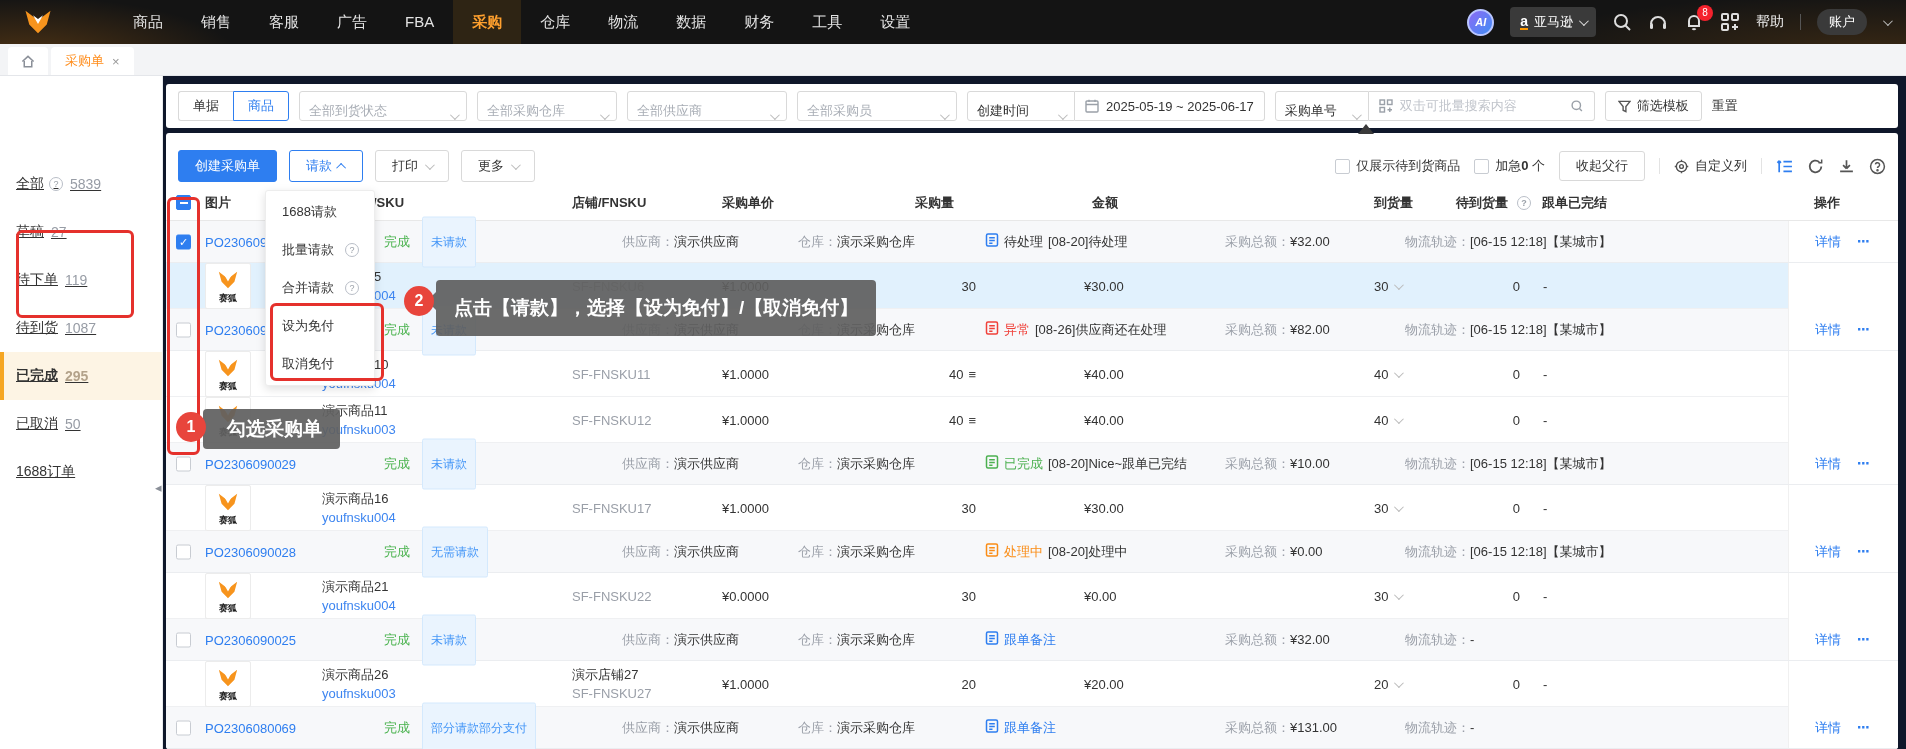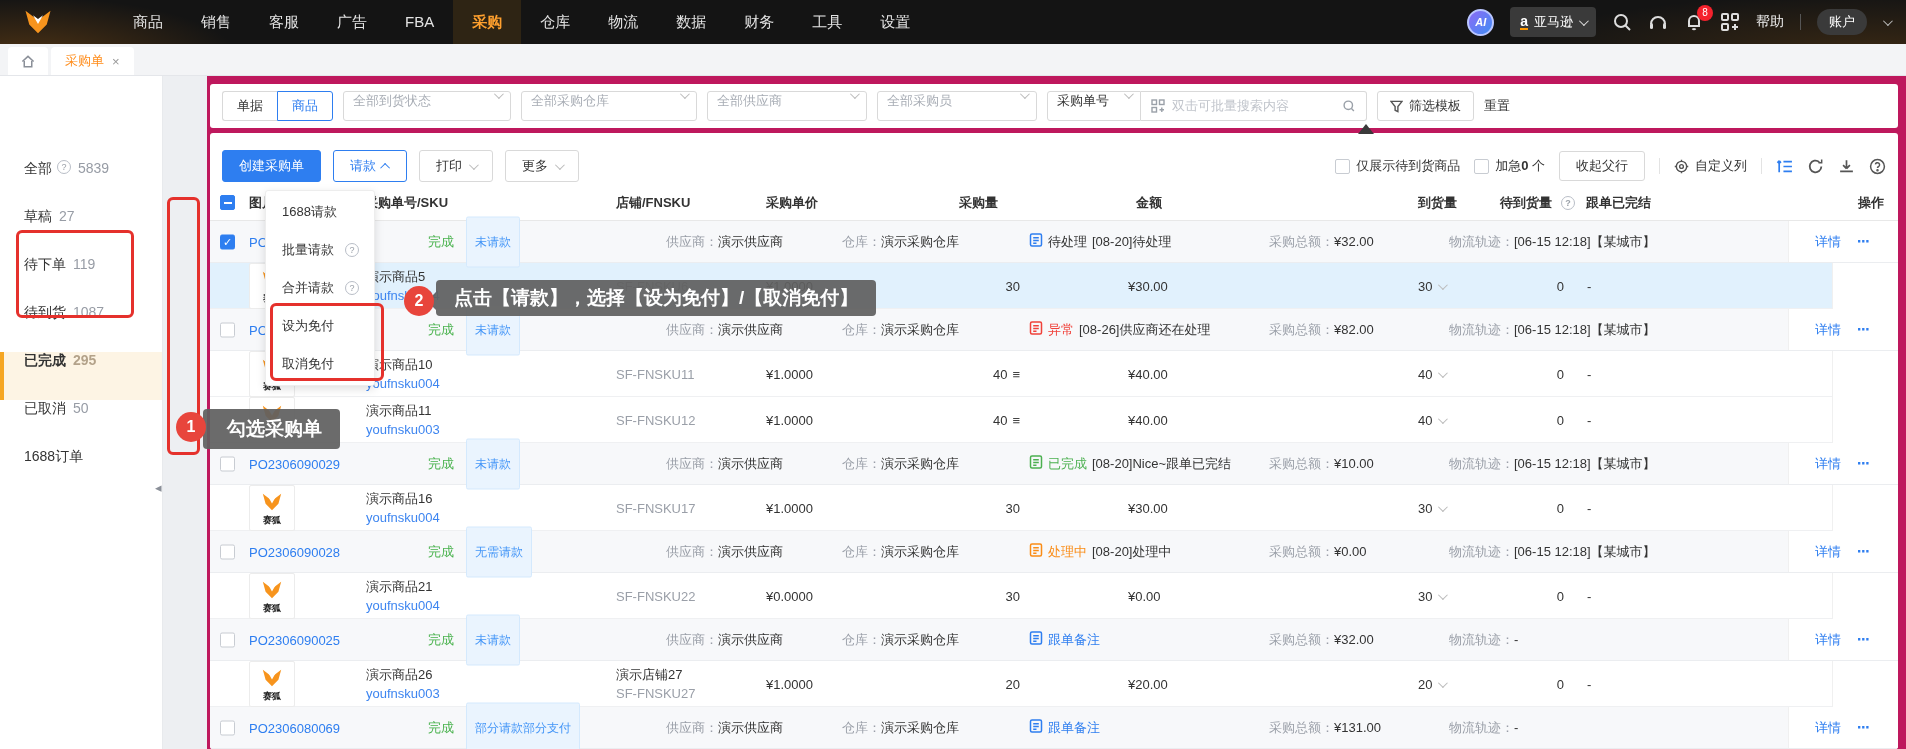--- a/index.html
+++ b/index.html
@@ -29,35 +29,35 @@
   .caret.white { border-color:#ddd; }
 
   
   .tabbar { position:absolute; left:0; top:44px; width:1906px; height:32px; background:#f3f4f6; border-bottom:1px solid #e4e6ea; display:flex; align-items:flex-end; padding-left:8px; }
   .tab-home { width:40px; height:28px; background:#fff; border-radius:4px 4px 0 0; display:flex; align-items:center; justify-content:center; margin-right:3px; }
   .tab { height:28px; background:#fff; border-radius:4px 4px 0 0; padding:0 14px; display:flex; align-items:center; gap:8px; color:#ff8c1a; font-size:13px; }
   .tab-close { color:#999; font-size:13px; }
 
   
   .sidebar { position:absolute; left:0; top:76px; width:163px; bottom:0; background:#fff; border-right:1px solid #e8eaed; padding-top:84px; }
-  .side-item { height:48px; display:flex; padding-left:24px; font-size:14px; color:#333; cursor:pointer; position:relative; }
+  .side-item { height:48px; display:flex; align-items:center; padding-left:16px; font-size:14px; color:#333; cursor:pointer; position:relative;text-decoration:underline; }
   .side-item .cnt { color:#979ca5; margin-left:7px; }
   .side-item.active { background:#fdf4e4; font-weight:bold; }
   .side-item.active::before { content:""; position:absolute; left:0; top:0; bottom:0; width:4px; background:#f5a623; }
   .side-item.active .cnt { color:#b3a28a; }
   .help-c { display:inline-flex; width:14px; height:14px; border:1px solid #b9bec7; border-radius:50%; color:#9aa0a8; font-size:9px; align-items:center; justify-content:center; margin-left:5px; }
 
   
-  .content { position:absolute; left:163px; top:76px; right:0; bottom:0; background:#be185d; padding:8px 8px 0 3px;margin-left:44px; }
+  .content { position:absolute; left:163px; top:76px; right:0; bottom:0; background:#0f172a; padding:8px 8px 0 3px; }
   .filter-card { background:#fff; border-radius:3px; height:44px; display:flex; align-items:center; gap:10px; padding-left:12px; margin-bottom:5px; }
   .seg { display:flex; }
   .seg-btn { height:30px; padding:0 14px; border:1px solid #d9d9d9; background:#fff; display:flex; align-items:center; font-size:13px; color:#333; cursor:pointer; }
   .seg-btn:first-child { border-radius:3px 0 0 3px; border-right:none; }
   .seg-btn.on { border:1px solid #2e7ef0; color:#2e7ef0; border-radius:0 3px 3px 0; }
-  .sel { height:30px; border:1px solid #d9d9d9; border-radius:3px; display:flex; align-items:flex-start; justify-content:space-between; padding:0 9px; color:#a8adb5; background:#fff; cursor:pointer; }
+  .sel { height:30px; border:1px solid #d9d9d9; border-radius:3px; display:flex; align-items:flex-end; justify-content:space-between; padding:0 9px; color:#a8adb5; background:#fff; cursor:pointer; }
   .sel.dark { color:#333; }
   .combo { display:flex; }
   .combo .sel { border-radius:3px 0 0 3px; }
   .combo .attach { height:30px; border:1px solid #d9d9d9; border-left:none; border-radius:0 3px 3px 0; display:flex; align-items:center; gap:7px; padding:0 10px; background:#fff; color:#333; }
   .ph { color:#c0c4cb; }
   .btn-plain { height:30px; border:1px solid #d9d9d9; border-radius:3px; background:#fff; display:flex; align-items:center; gap:6px; padding:0 12px; color:#333; cursor:pointer; }
   .txt-btn { color:#333; cursor:pointer; }
 
   .table-card { background:#fff; border-radius:3px; height:616px; overflow:hidden; position:relative; }
   .toolbar { display:flex; align-items:center; padding:14px 12px 0 12px; height:52px;gap:40px; }
@@ -256,32 +256,45 @@
 
   <div class="filter-card">
     <span class="seg">
       <span class="seg-btn">单据</span>
       <span class="seg-btn on">商品</span>
     </span>
     <span class="sel" style="width:168px">
         <span>全部到货状态</span>
         <span class="caret"></span>
       </span>
-    <span class="sel" style="width:176px">
+    <span class="sel" style="width:140px">
         <span>全部采购仓库</span>
         <span class="caret"></span>
       </span>
     <span class="sel" style="width:160px">
         <span>全部供应商</span>
         <span class="caret"></span>
       </span>
     <span class="sel" style="width:160px">
         <span>全部采购员</span>
         <span class="caret"></span>
       </span>
+    <span class="combo">
+      <span class="sel dark" style="width:108px">
+          <span>创建时间</span>
+          <span class="caret"></span>
+        </span>
+      <span class="attach">
+        <svg width="14" height="14" viewBox="0 0 14 14" fill="none" stroke="#9aa0a8" stroke-width="1.4">
+            <rect x="1" y="2" width="12" height="11" rx="1"></rect>
+            <path d="M1 5.5 H13 M4 .8 V3 M10 .8 V3"></path>
+          </svg>
+        <span>2025-05-19 ~ 2025-06-17</span>
+      </span>
+    </span>
     <span class="combo">
       <span class="sel dark" style="width:94px">
           <span>采购单号</span>
           <span class="caret"></span>
         </span>
       <span class="attach" style="width:226px">
         <svg width="14" height="14" viewBox="0 0 14 14" fill="none" stroke="#9aa0a8" stroke-width="1.4">
             <rect x="1" y="1" width="4.5" height="4.5"></rect>
             <rect x="8.5" y="1" width="4.5" height="4.5"></rect>
             <rect x="1" y="8.5" width="4.5" height="4.5"></rect>
@@ -718,16 +731,16 @@
       <span>取消免付</span>
     </div>
   </div>
 
 <div class="redbox rb-side"></div>
 <div class="redbox rb-cbcol"></div>
 <div class="redbox rb-menu"></div>
 
 <span class="step-circle" style="left:404px; top:286px;">2</span>
 <span class="tip-tri" style="left:418px; top:292px;"></span>
-<span class="tipbox" style="left:436px; top:280px; height:36px;">点击【请款】，选择【设为免付】/【取消免付】</span>
+<span class="tipbox" style="left:436px; top:280px; height:56px;">点击【请款】，选择【设为免付】/【取消免付】</span>
 
 <span class="step-circle" style="left:176px; top:412px;">1</span>
 <span class="tipbox" style="left:203px; top:409px; height:40px; padding-left:24px;">勾选采购单</span>
 
 </body></html>

